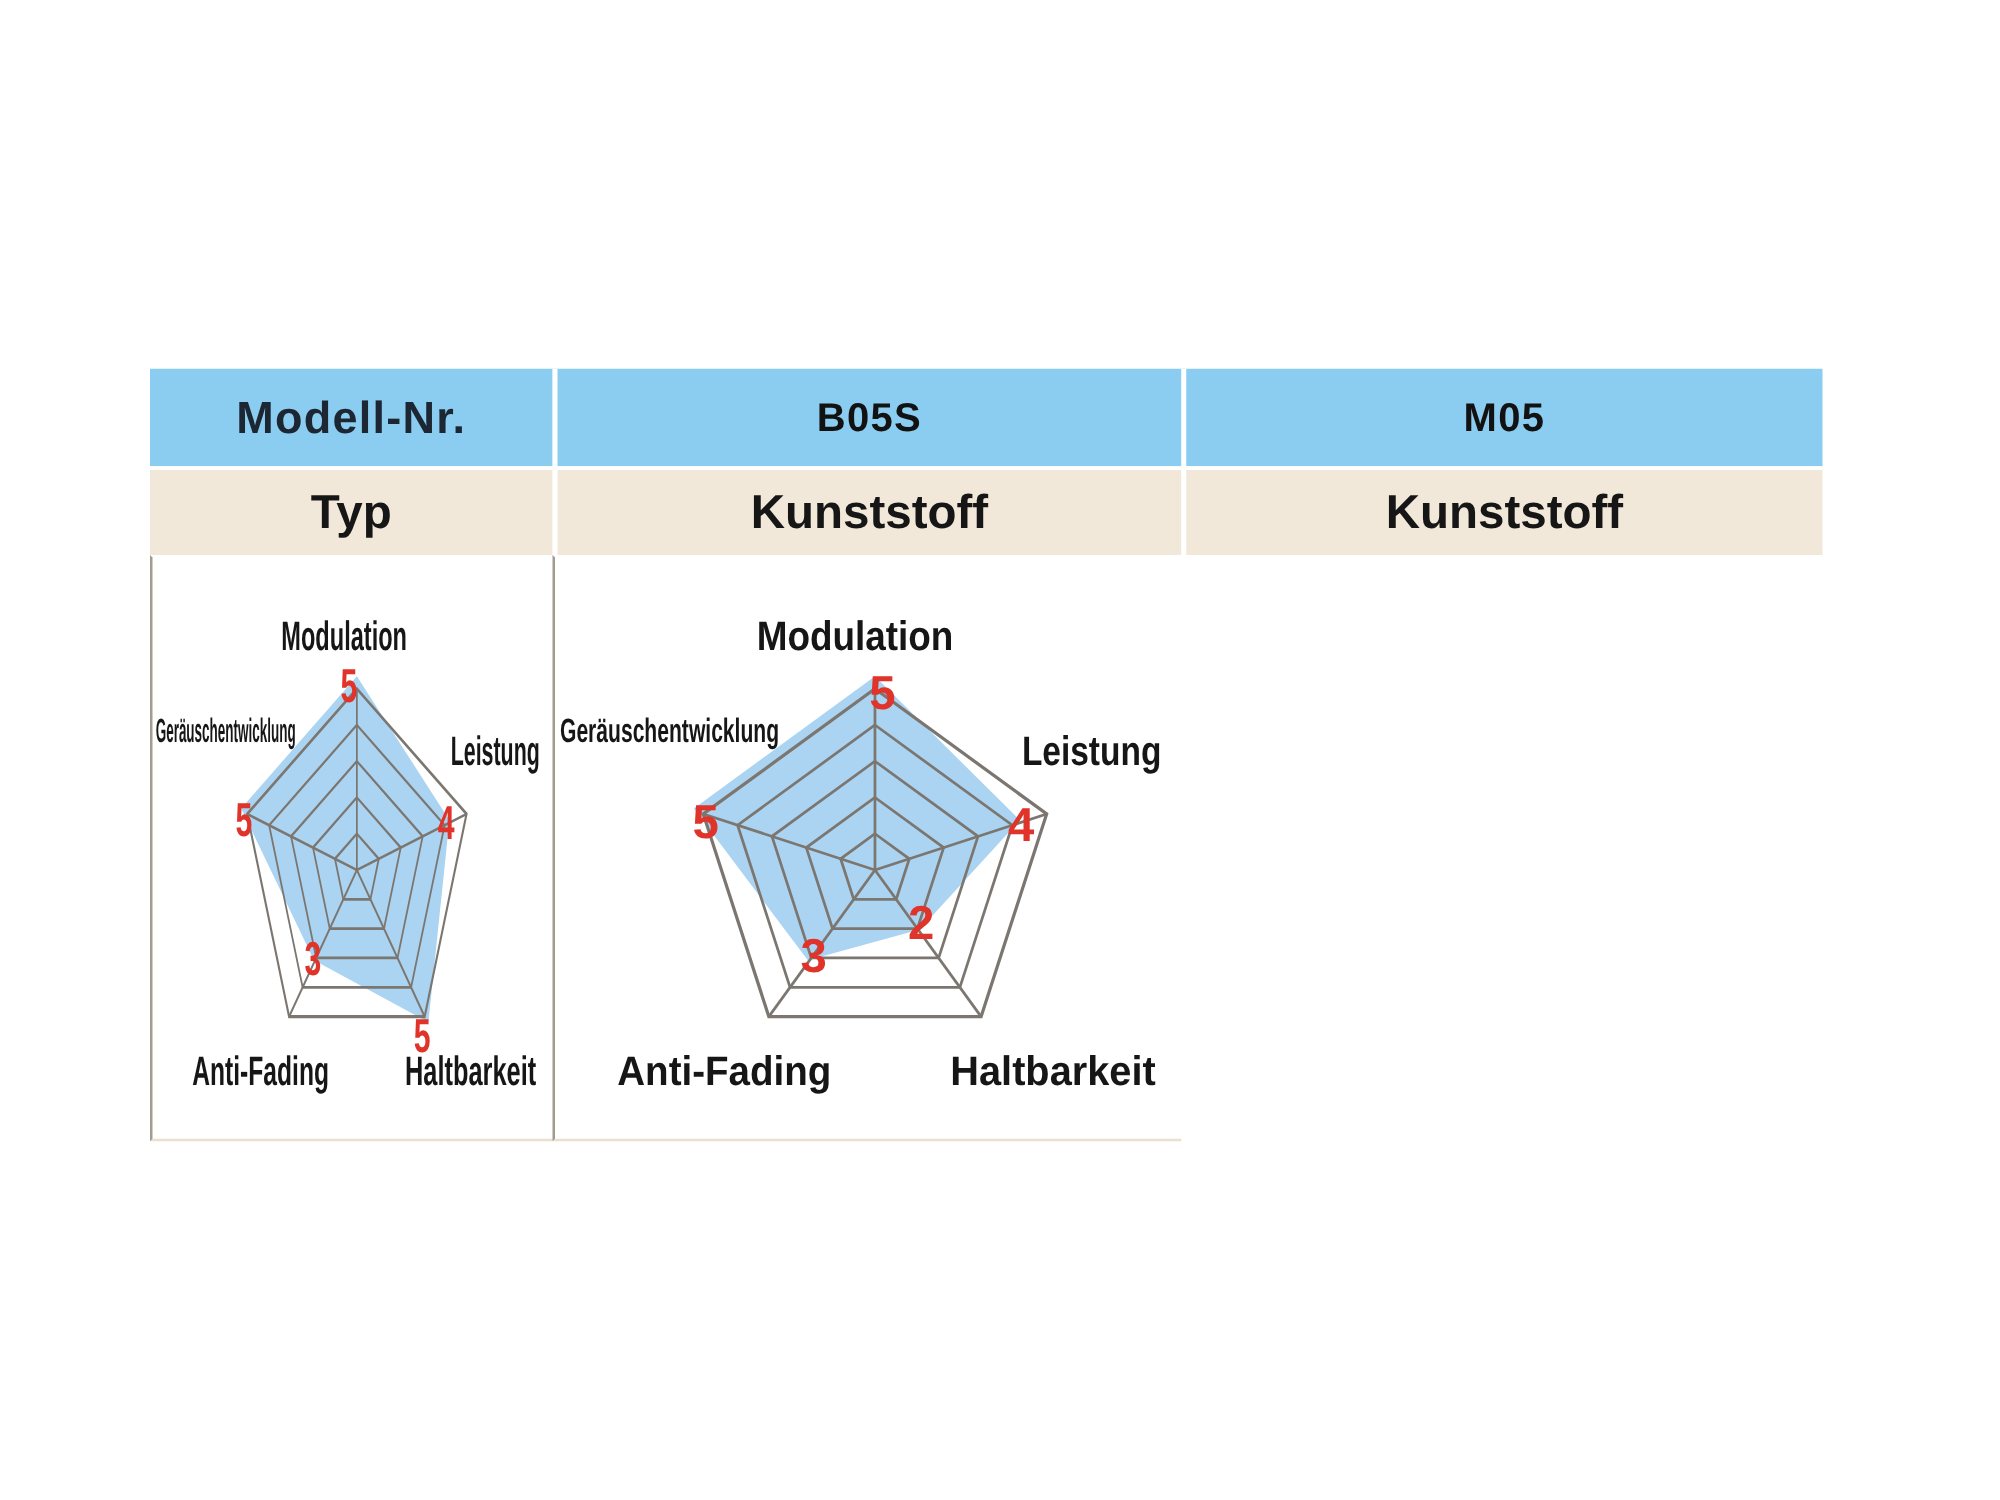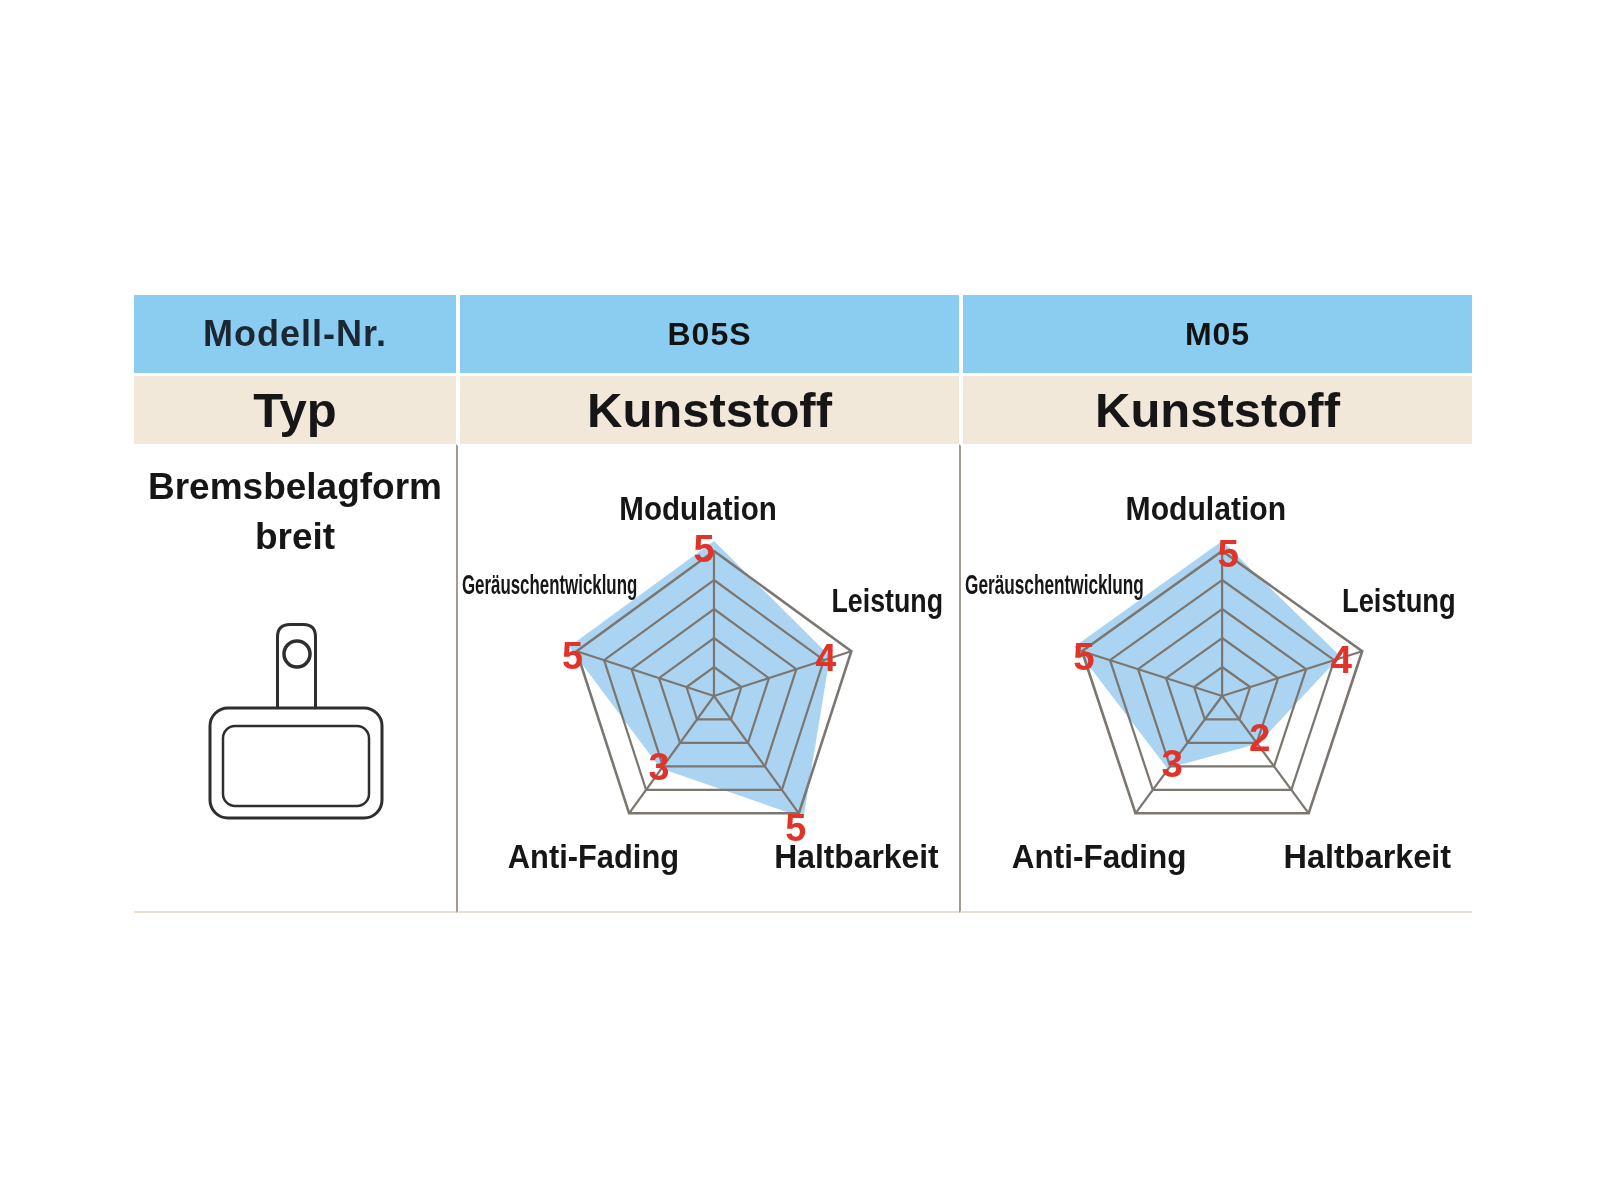--- a/index.html
+++ b/index.html
@@ -1,29 +1,29 @@
 <!DOCTYPE html>
 <html><head>
 <meta charset="utf-8">
 <style>
   html,body{margin:0;padding:0;}
   body{
     width:1600px;height:1200px;background:#ffffff;position:relative;overflow:hidden;
     font-family:"Liberation Sans","DejaVu Sans",sans-serif;
   }
   .comp-table{
-    position:absolute;left:134px;top:295px;
+    position:absolute;left:120px;top:295px;
     display:grid;
     grid-template-columns:322px 503px 513px;
     grid-template-rows:78px 71px 469px;
   }
   .cell{box-sizing:border-box;display:flex;align-items:center;justify-content:center;}
   .cell.head{background:#8bcdf0;font-weight:bold;font-size:32px;color:#121212;letter-spacing:1px;}
   .cell.head.first{font-size:36px;color:#1c2733;}
-  .cell.type{background:#f2e8da;font-weight:bold;font-size:49px;color:#161616;border-top:3px solid #ffffff;}
+  .cell.type{background:#f2e8da;font-weight:bold;font-size:38px;color:#161616;border-top:3px solid #ffffff;}
   .cell.body-row{background:#ffffff;border-top:2px solid #ffffff;border-bottom:2px solid #eadfd0;position:relative;display:block;}
   .col2,.col3{border-left-style:solid;border-left-color:#ffffff;border-left-width:4px;}
   .body-row.col2,.body-row.col3{border-left:2px solid #a39a91;}
   .shape-cell{text-align:center;}
   .shape-label{margin-top:16px;font-weight:bold;font-size:37px;line-height:50px;color:#161616;}
   .pad-svg{position:absolute;left:0;top:177px;}
   .radar-svg{display:block;width:100%;height:100%;}
 </style>
 </head>
 <body>
@@ -43,32 +43,20 @@
   <div class="cell type">
     <span>Typ</span>
   </div>
   <div class="cell type col2">
     <span>Kunststoff</span>
   </div>
   <div class="cell type col3">
     <span>Kunststoff</span>
   </div>
 
-  <div class="cell body-row shape-cell">
-    <div class="shape-label">
-      <div>Bremsbelagform</div>
-      <div>breit</div>
-    </div>
-    <svg class="pad-svg" width="322" height="205" viewBox="0 0 322 205">
-      <path d="M 143.5 87 L 143.5 14 Q 143.5 1.5 156 1.5 L 169.5 1.5 Q 181.5 1.5 181.5 14 L 181.5 87" fill="none" stroke="#2e2e2e" stroke-width="3"></path>
-      <circle cx="163" cy="31" r="13" fill="none" stroke="#2e2e2e" stroke-width="3.5"></circle>
-      <rect x="76" y="85" width="172" height="110" rx="18" fill="#ffffff" stroke="#2e2e2e" stroke-width="3"></rect>
-      <rect x="89" y="103" width="146" height="80" rx="12" fill="none" stroke="#2e2e2e" stroke-width="2.5"></rect>
-    </svg>
-  </div>
   <div class="cell body-row col2">
     <svg class="radar-svg" viewBox="0 0 503 465" preserveAspectRatio="none">
         <polygon points="257,95.025 373.3902964642009,210.18250022839393 346.9164489694411,371.7593747145076 203.05013061833537,322.2556248287045 111.5121294197489,200.7281252854924" fill="#aad4f2" stroke="none"></polygon>
         <polygon points="257,221 284.5806389725594,241.03850716312652 274.0457723164817,273.4614928368735 239.9542276835183,273.4614928368735 229.41936102744054,241.03850716312652" fill="none" stroke="#7c7670" stroke-width="2.2"></polygon>
         <polygon points="257,192 312.1612779451189,232.07701432625305 291.09154463296346,296.92298567374695 222.90845536703657,296.92298567374695 201.8387220548811,232.07701432625305" fill="none" stroke="#7c7670" stroke-width="2.2"></polygon>
         <polygon points="257,163 339.74191691767834,223.11552148937957 308.13731694944516,320.3844785106204 205.86268305055484,320.3844785106204 174.25808308232166,223.11552148937957" fill="none" stroke="#7c7670" stroke-width="2.2"></polygon>
         <polygon points="257,134 367.3225558902378,214.1540286525061 325.18308926592687,343.8459713474939 188.81691073407313,343.8459713474939 146.67744410976218,214.1540286525061" fill="none" stroke="#7c7670" stroke-width="2.2"></polygon>
         <polygon points="257,105 394.90319486279725,205.19253581563262 342.2288615824086,367.3074641843674 171.77113841759143,367.3074641843674 119.09680513720275,205.1925358156326" fill="none" stroke="#7c7670" stroke-width="2.6"></polygon>
         <line x1="257" y1="250" x2="257" y2="105" stroke="#7c7670" stroke-width="2.2"></line>
         <line x1="257" y1="250" x2="394.90319486279725" y2="205.19253581563262" stroke="#7c7670" stroke-width="2.2"></line>

